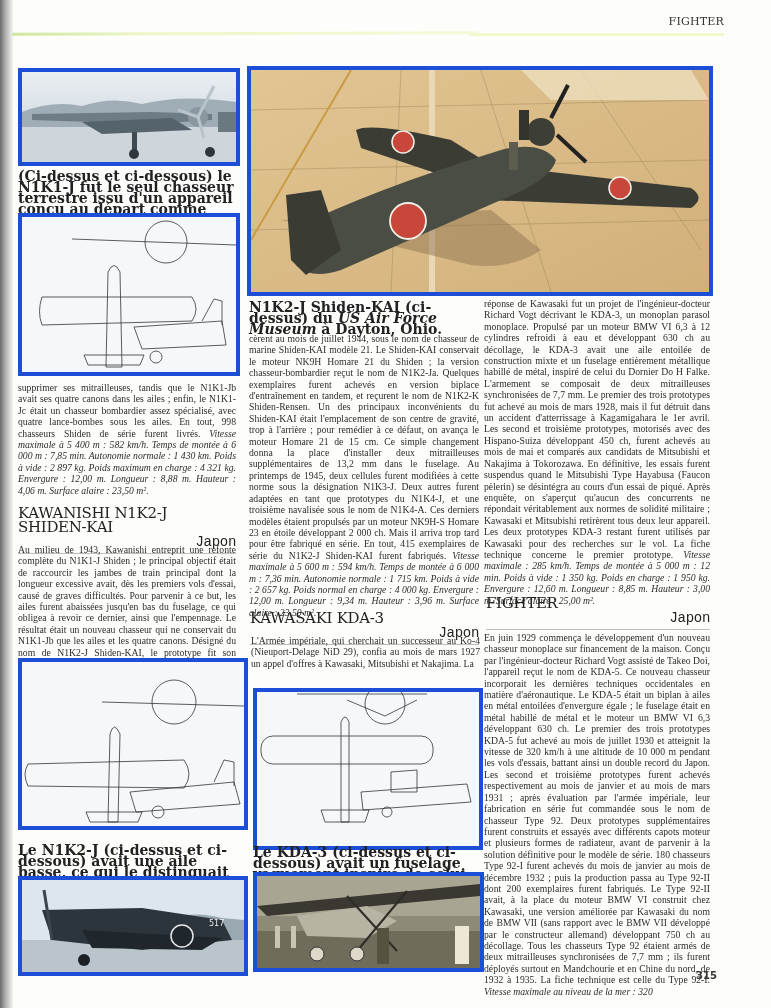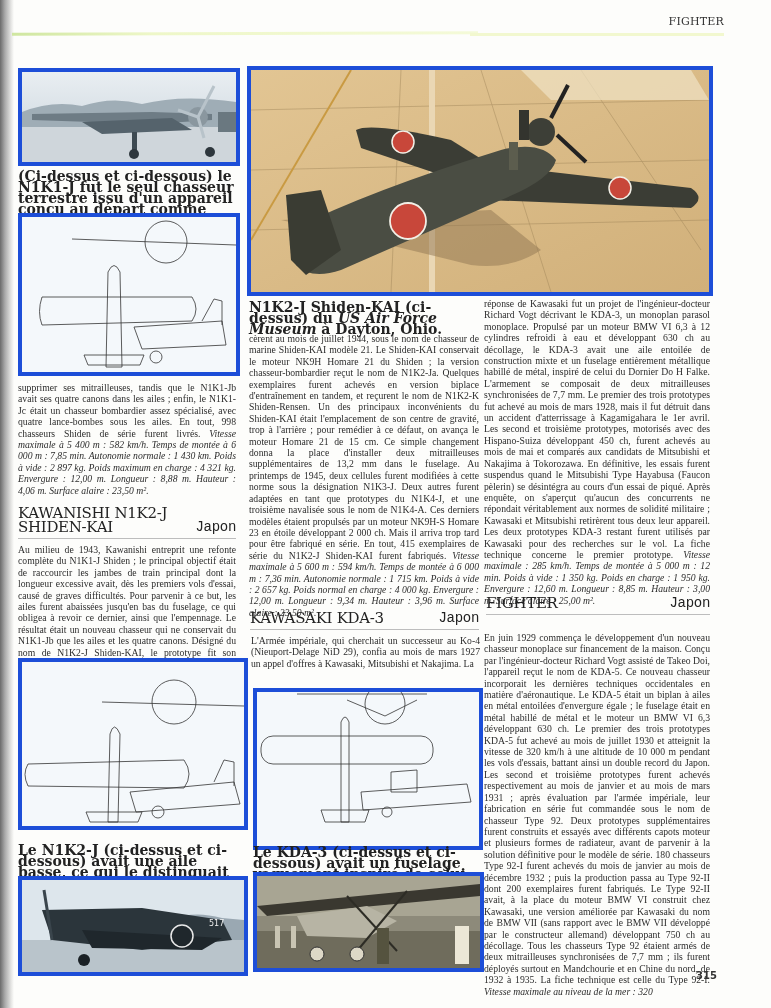--- a/index.html
+++ b/index.html
@@ -35,21 +35,21 @@
   .caption i { font-style: italic; }
   .col-text {
     position: absolute; font-family: Liberation Serif, serif;
     font-size: 9.7px; line-height: 11.4px; text-align: justify; color: #2c2c2c;
     hyphens: auto;
   }
   .col-text .specs { font-style: italic; margin-top: 20px; }
   .section-title {
     position: absolute; font-family: "DejaVu Serif", serif;
     font-size: 15px; line-height: 14px; color: #222; letter-spacing: -0.3px;
-    border-bottom: 1px solid #bdbdbd; padding-bottom: 4px;
+    border-bottom: 1px solid #bdbdbd; padding-bottom: 19px;
   }
   .section-title .country { position: absolute; right: 0; bottom: 4px; font-size: 14px; font-family: Liberation Mono, monospace; }
   .page-number {
     position: absolute; left: 696px; top: 970px;
     font-family: "DejaVu Sans", sans-serif; font-weight: bold; font-size: 10px; color: #333;
   }
   svg { display: block; }
 </style>
 </head>
 <body>

